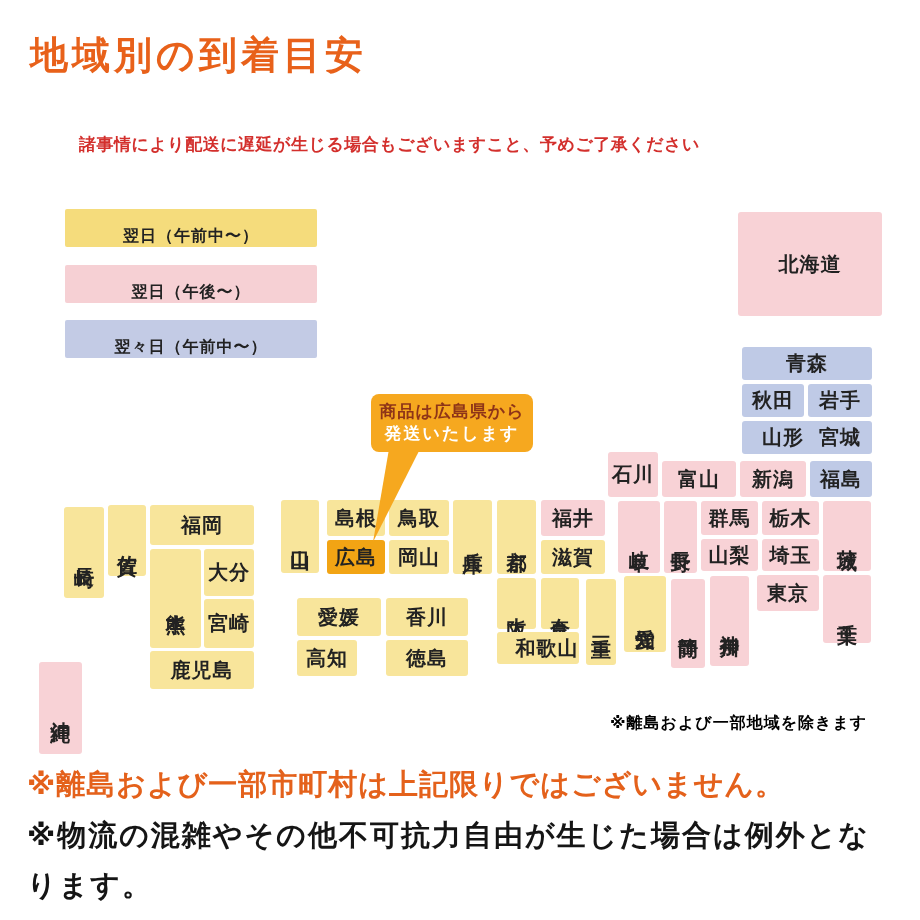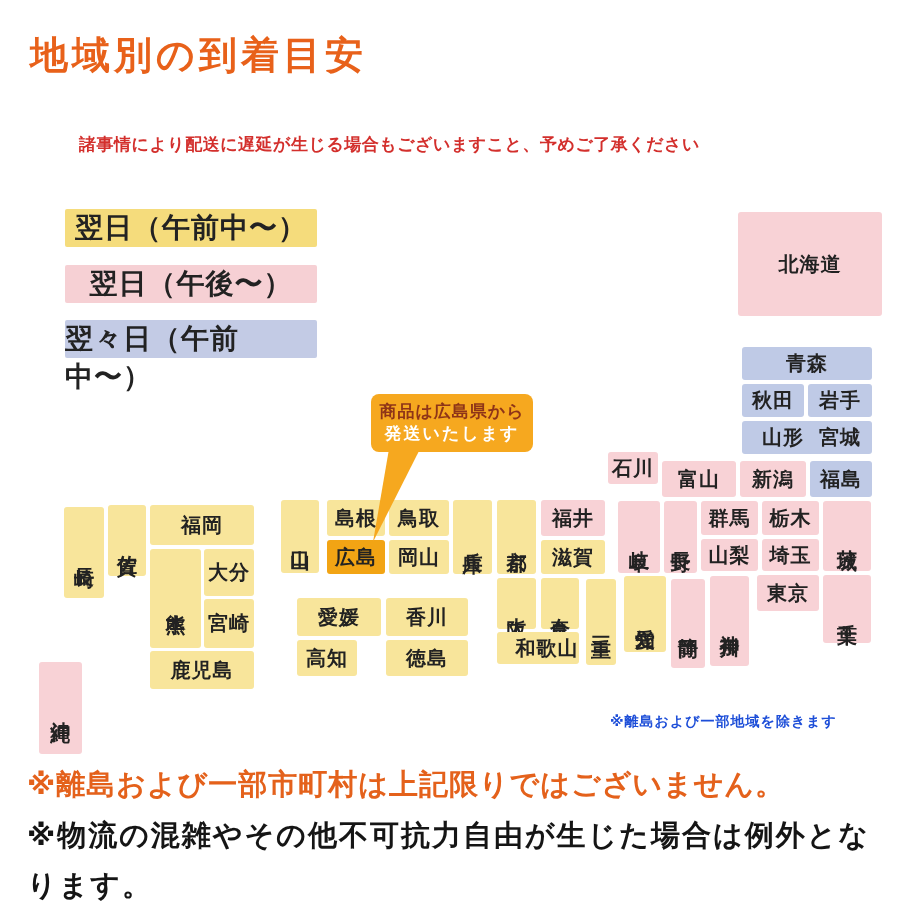--- a/index.html
+++ b/index.html
@@ -15,22 +15,22 @@
   }
   .warning {
     position:absolute; left:62px; top:131px;
     font-size:17px; font-weight:bold; color:#d32f2c; line-height:27px;
     letter-spacing:0.5px;
   }
   .warning .indent { padding-left:17px; }
 
   .legend-item {
     position:absolute; left:65px; width:252px; height:38px;
-    display:flex; align-items:flex-start; justify-content:center;
-    font-size:28px; font-weight:bold; color:#222222; border-radius:2px;
+    display:flex; align-items:flex-end; justify-content:center;
+    font-size:16px; font-weight:bold; color:#222222; border-radius:2px;
     letter-spacing:1px;
   }
   .legend-1 { top:209px; }
   .legend-2 { top:265px; }
   .legend-3 { top:320px; }
 
   .map { position:absolute; left:0; top:0; width:920px; height:920px; }
   .pref {
     position:absolute; display:flex; align-items:center; justify-content:center;
     font-size:20px; font-weight:bold; color:#222222; border-radius:3px;
@@ -43,21 +43,21 @@
     background:#f6a81f; border-radius:8px;
     display:flex; flex-direction:column; align-items:center; justify-content:center;
     line-height:22px; z-index:3;
   }
   .callout .l1 { font-size:17px; font-weight:bold; color:#8e3418; letter-spacing:1px; }
   .callout .l2 { font-size:17px; font-weight:bold; color:#ffffff; letter-spacing:2px; }
   .callout-tail { position:absolute; left:363px; top:449px; z-index:2; }
 
   .map-note {
     position:absolute; left:610px; top:713px;
-    font-size:14px; font-weight:bold; color:#1d4ed8; letter-spacing:1px;
+    font-size:16px; font-weight:bold; color:#000000; letter-spacing:1px;
   }
   .footer-line1 {
     position:absolute; left:27px; top:765px;
     font-size:29px; font-weight:bold; color:#e4611b; letter-spacing:1px;
   }
   .footer-line2 {
     position:absolute; left:27px; top:810px; width:872px;
     font-size:29px; font-weight:600; color:#151515; line-height:50px;
     letter-spacing:2px;
   }
@@ -94,21 +94,21 @@
     </div>
     <div class="map-note">※離島および一部地域を除きます</div>
   <div class="pref" style="left: 738px; top: 212px; width: 144px; height: 104px; background: rgb(248, 210, 214);">北海道</div>
       <div class="pref" style="left: 742px; top: 347px; width: 130px; height: 33px; background: rgb(191, 202, 230);">青森</div>
       <div class="pref" style="left: 742px; top: 384px; width: 62px; height: 33px; background: rgb(191, 202, 230);">秋田</div>
       <div class="pref" style="left: 808px; top: 384px; width: 64px; height: 33px; background: rgb(191, 202, 230);">岩手</div>
       <div class="pref" style="left: 742px; top: 421px; width: 82px; height: 33px; background: rgb(191, 202, 230);">山形</div>
       <div class="pref" style="left: 808px; top: 421px; width: 64px; height: 33px; background: rgb(191, 202, 230);">宮城</div>
       <div class="pref" style="left: 740px; top: 461px; width: 66px; height: 36px; background: rgb(248, 210, 214);">新潟</div>
       <div class="pref" style="left: 810px; top: 461px; width: 62px; height: 36px; background: rgb(191, 202, 230);">福島</div>
-      <div class="pref" style="left: 608px; top: 452px; width: 50px; height: 32px; background: rgb(248, 210, 214);">石川</div>
+      <div class="pref" style="left: 608px; top: 452px; width: 50px; height: 45px; background: rgb(248, 210, 214);">石川</div>
       <div class="pref" style="left: 662px; top: 461px; width: 74px; height: 36px; background: rgb(248, 210, 214);">富山</div>
       <div class="pref v" style="left: 618px; top: 501px; width: 42px; height: 72px; background: rgb(248, 210, 214);">岐阜</div>
       <div class="pref v" style="left: 664px; top: 501px; width: 33px; height: 72px; background: rgb(248, 210, 214);">長野</div>
       <div class="pref" style="left: 701px; top: 501px; width: 57px; height: 34px; background: rgb(248, 210, 214);">群馬</div>
       <div class="pref" style="left: 762px; top: 501px; width: 57px; height: 34px; background: rgb(248, 210, 214);">栃木</div>
       <div class="pref v" style="left: 823px; top: 501px; width: 48px; height: 70px; background: rgb(248, 210, 214);">茨城</div>
       <div class="pref" style="left: 701px; top: 539px; width: 57px; height: 32px; background: rgb(248, 210, 214);">山梨</div>
       <div class="pref" style="left: 762px; top: 539px; width: 57px; height: 32px; background: rgb(248, 210, 214);">埼玉</div>
       <div class="pref v" style="left: 586px; top: 579px; width: 30px; height: 86px; background: rgb(248, 229, 155);">三重</div>
       <div class="pref v" style="left: 624px; top: 576px; width: 42px; height: 76px; background: rgb(248, 229, 155);">愛知</div>

